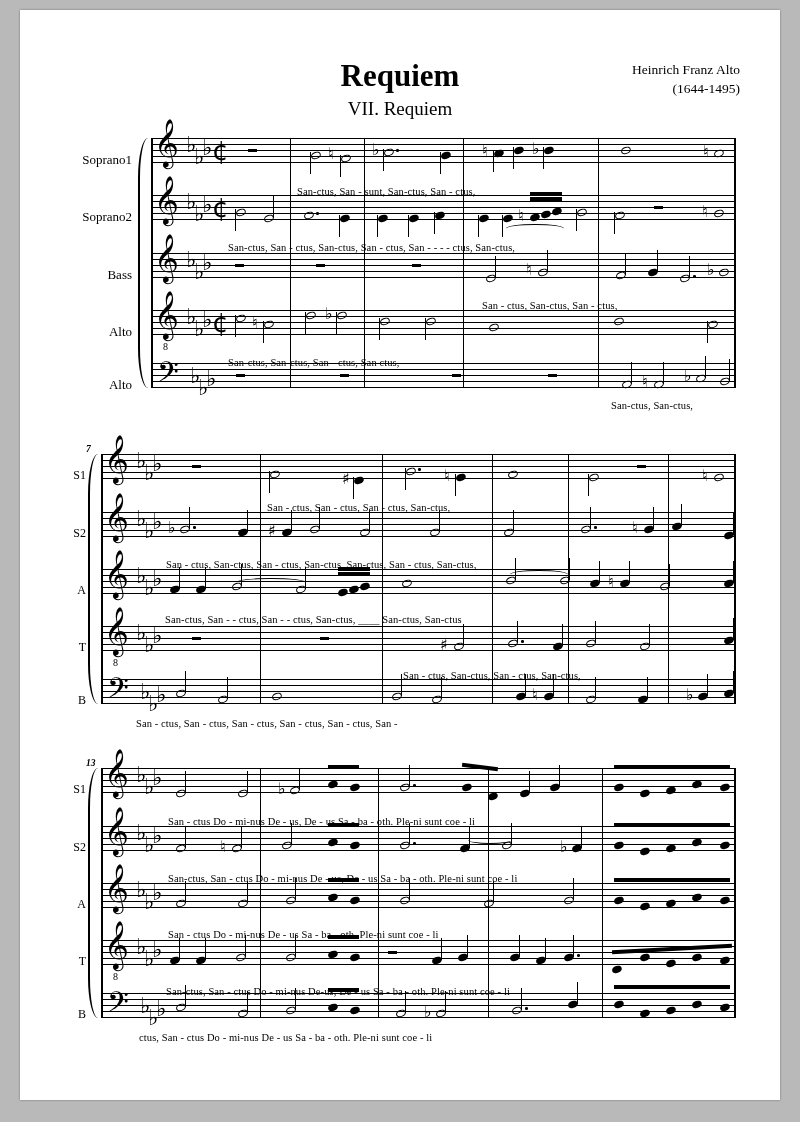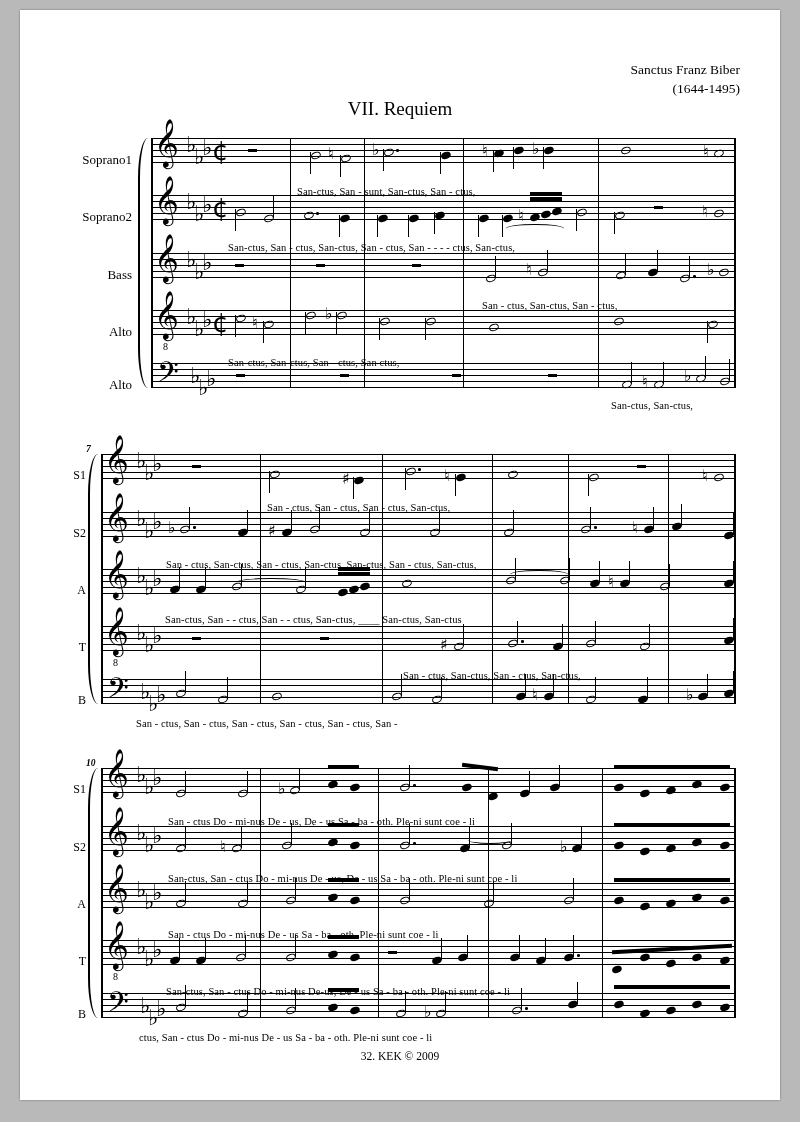--- a/index.html
+++ b/index.html
@@ -77,23 +77,24 @@
   .acc{position:absolute;font-size:16px;font-family:"DejaVu Sans",sans-serif;line-height:1;}
   .dot{position:absolute;width:2.6px;height:2.6px;border-radius:50%;background:#000;}
   .tie{position:absolute;border-bottom:1.3px solid #000;border-radius:50%;height:7px;}
   .slur{position:absolute;border-top:1.3px solid #000;border-radius:50%;height:8px;}
 </style>
 </head>
 <body>
 
 <div id="page">
 
+  <div class="title">Requiem</div>
   <div class="subtitle">VII. Requiem</div>
   <div class="composer">
-    <div>Sanctus Franz Biber</div>
+    <div>Heinrich Franz Alto</div>
     <div>(1644-1495)</div>
   </div>
 
   <div class="system" style="top:0;">
     <div class="brace" style="left:118px;top:128px;height:250px;"></div>
     <div class="sysbar" style="left:131px;top:128px;height:250px;"></div>
     <div class="sysbar" style="left:714px;top:128px;height:250px;"></div>
 
     <div class="stave" style="left:131px;top:128px;width:584px;height:25px;">
       <div class="line" style="top:0;"></div>
@@ -470,21 +471,21 @@
     <div class="lyric" style="left:116px;top:708px;">San - ctus,      San      -      ctus,  San - ctus, San - ctus,    San - ctus, San -</div>
 
     <div class="barline" style="left:240px;top:444px;height:250px;"></div>
     <div class="barline" style="left:362px;top:444px;height:250px;"></div>
     <div class="barline" style="left:472px;top:444px;height:250px;"></div>
     <div class="barline" style="left:548px;top:444px;height:250px;"></div>
     <div class="barline" style="left:648px;top:444px;height:250px;"></div>
   </div>
 
   <div class="system" style="top:0;">
-    <div class="measnum" style="left:66px;top:748px;">10</div>
+    <div class="measnum" style="left:66px;top:748px;">13</div>
     <div class="brace" style="left:68px;top:758px;height:250px;"></div>
     <div class="sysbar" style="left:81px;top:758px;height:250px;"></div>
     <div class="sysbar" style="left:714px;top:758px;height:250px;"></div>
 
     <div class="stave" style="left:81px;top:758px;width:634px;height:25px;">
       <div class="line" style="top:0;"></div>
         <div class="line" style="top:6px;"></div>
         <div class="line" style="top:12px;"></div>
         <div class="line" style="top:18px;"></div>
         <div class="line" style="top:24px;"></div>
@@ -680,14 +681,13 @@
     <div class="head" style="left:700px;top:994px;"></div>
     <div class="beam" style="left:594px;top:975px;width:116px;"></div>
     <div class="lyric" style="left:119px;top:1022px;">ctus,   San - ctus Do - mi-nus  De  -  us        Sa   -   ba  -  oth. Ple-ni sunt coe - li</div>
 
     <div class="barline" style="left:240px;top:758px;height:250px;"></div>
     <div class="barline" style="left:358px;top:758px;height:250px;"></div>
     <div class="barline" style="left:468px;top:758px;height:250px;"></div>
     <div class="barline" style="left:582px;top:758px;height:250px;"></div>
   </div>
 
-  <div class="footer">32. KEK © 2009</div>
 </div>
 
 </body></html>

